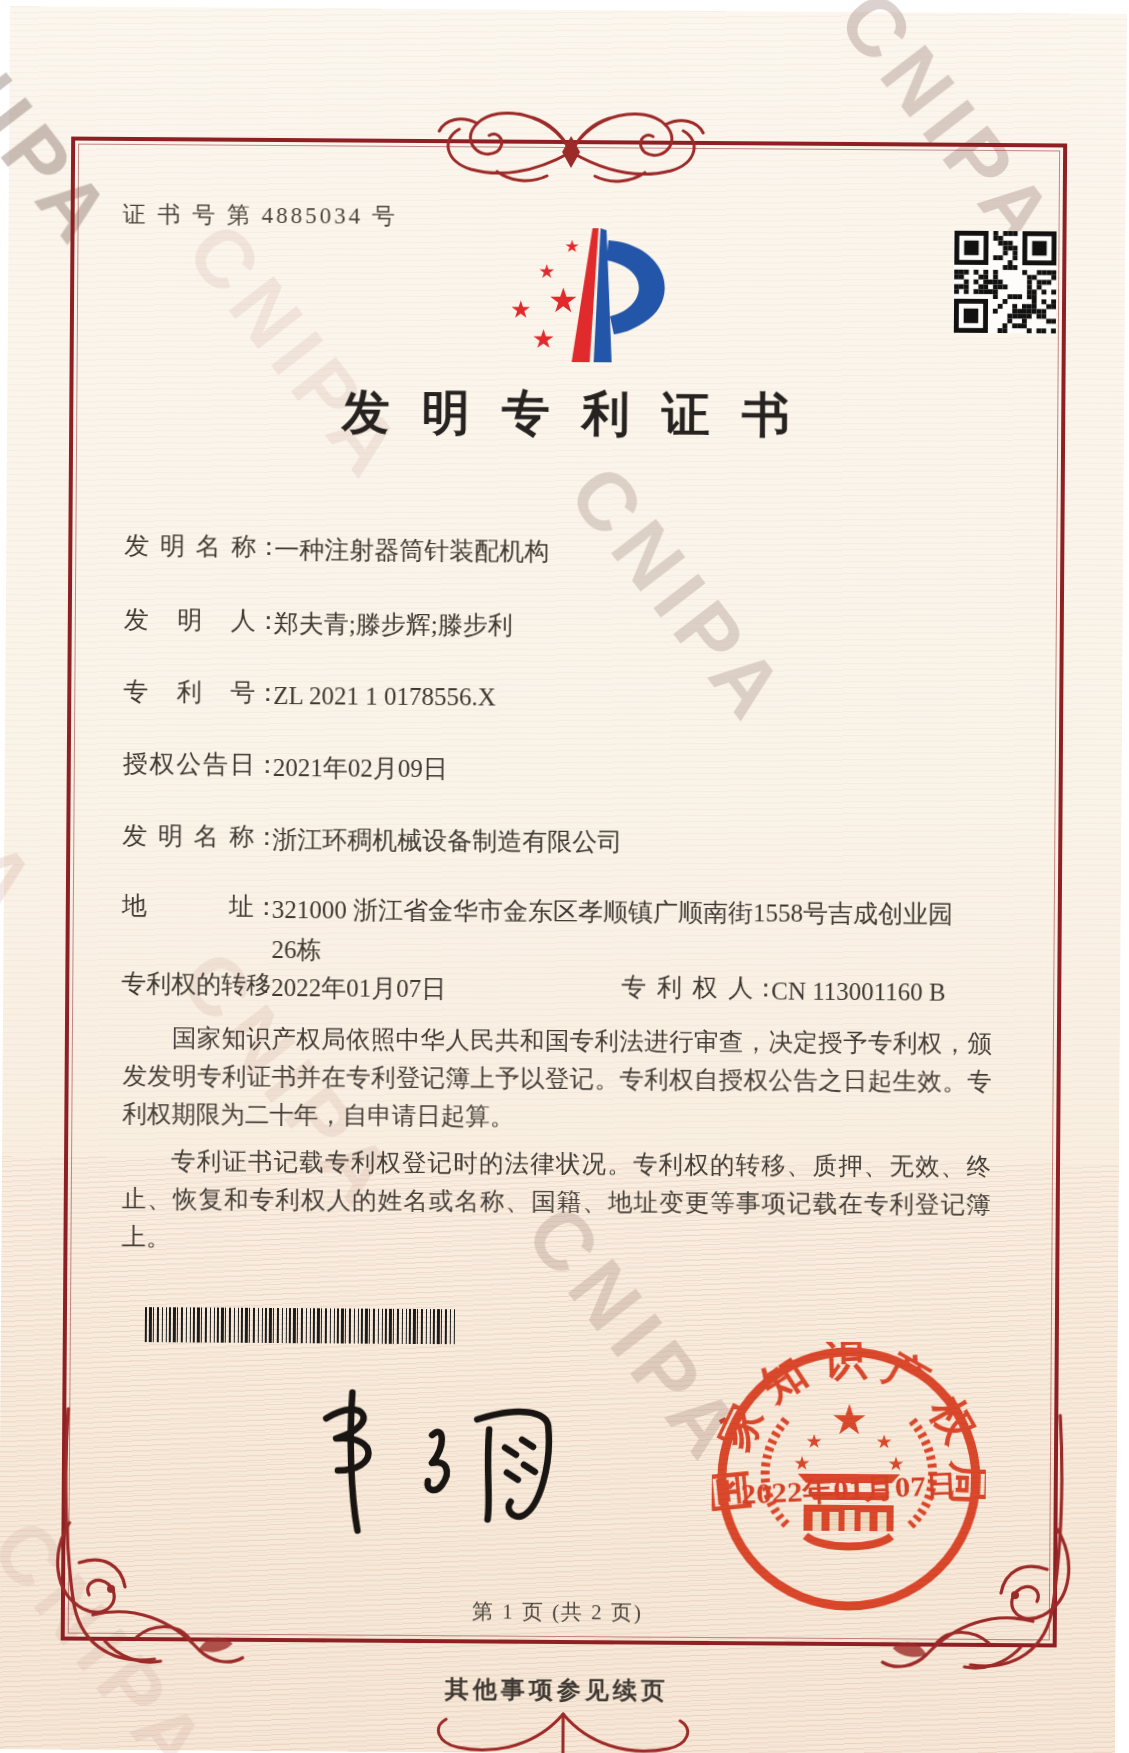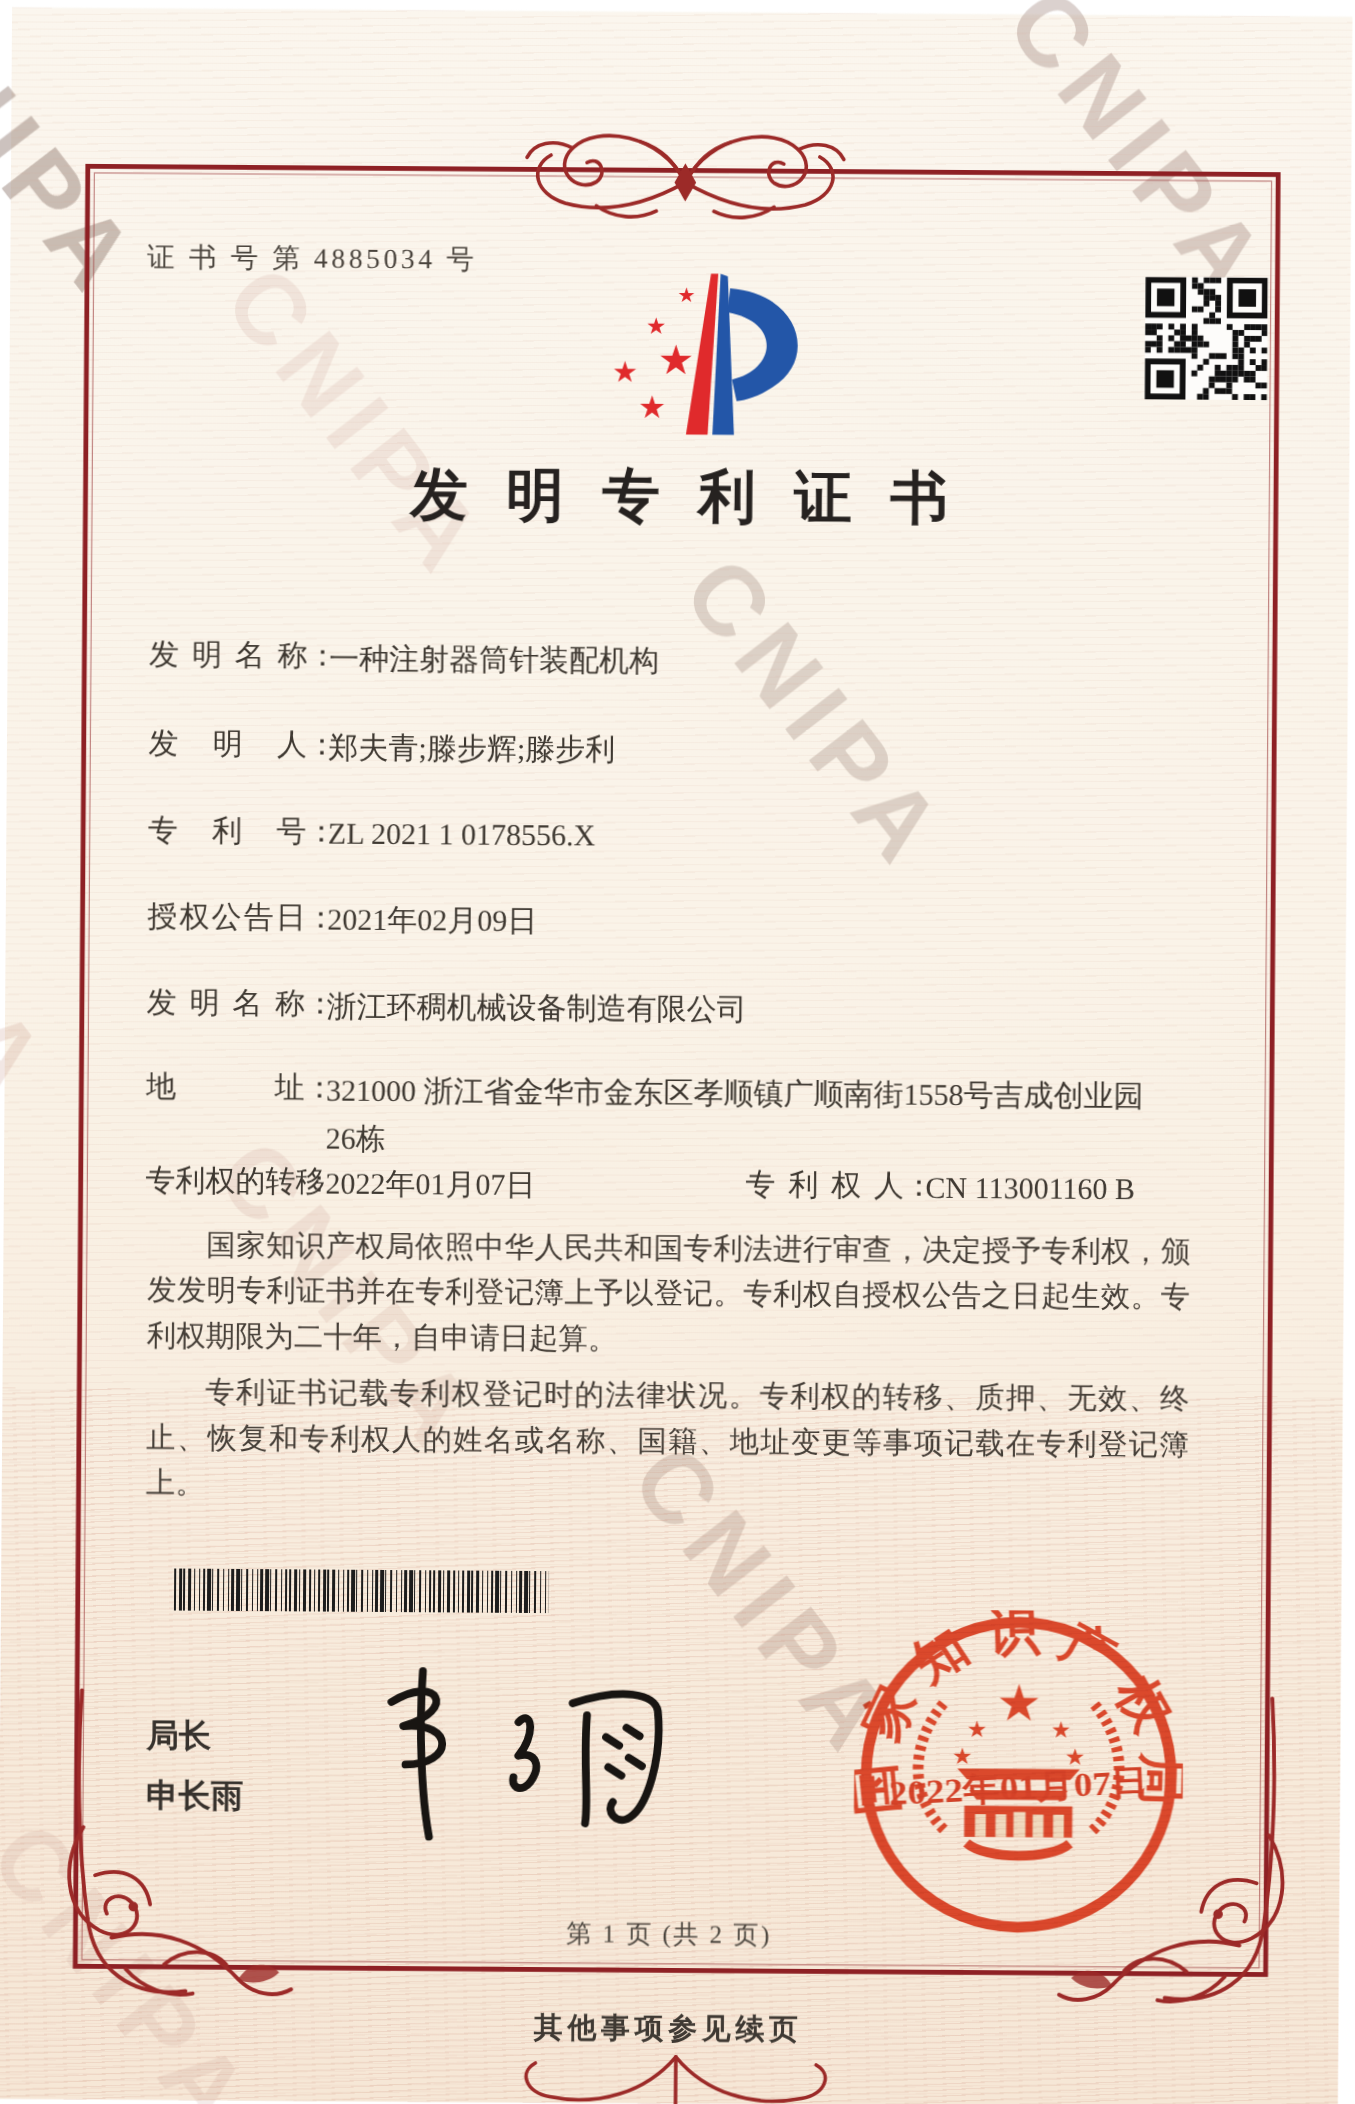--- a/index.html
+++ b/index.html
@@ -282,24 +282,20 @@
     </span>
   </div>
 
   <div class="paras">
     <p>国家知识产权局依照中华人民共和国专利法进行审查，决定授予专利权，颁发发明专利证书并在专利登记簿上予以登记。专利权自授权公告之日起生效。专利权期限为二十年，自申请日起算。</p>
     <p>专利证书记载专利权登记时的法律状况。专利权的转移、质押、无效、终止、恢复和专利权人的姓名或名称、国籍、地址变更等事项记载在专利登记簿上。</p>
   </div>
 
   <div class="barcode"></div>
 
-  <div class="signerbox">
-    <div>局长</div>
-    <div>申长雨</div>
-  </div>
 
   <svg class="signature" width="275" height="168" viewBox="0 0 275 168">
     <g stroke="#181512" fill="none" stroke-width="6.5" stroke-linecap="round" stroke-linejoin="round">
       <path d="M60,16 C57,60 59,118 66,154"></path>
       <path d="M34,42 C72,18 90,48 44,62 C88,58 86,94 46,94"></path>
       <path d="M140,58 C152,46 154,70 140,86 C154,82 160,94 150,108 C144,116 134,114 136,104"></path>
       <path d="M185,42 C227,28 254,34 256,48 C260,86 248,130 231,138 C222,142 213,132 219,124"></path>
       <path d="M197,52 C194,92 199,122 196,142"></path>
       <path d="M213,70 l11,7 M230,62 l11,7 M215,95 l11,7 M232,87 l11,7"></path>
     </g>

